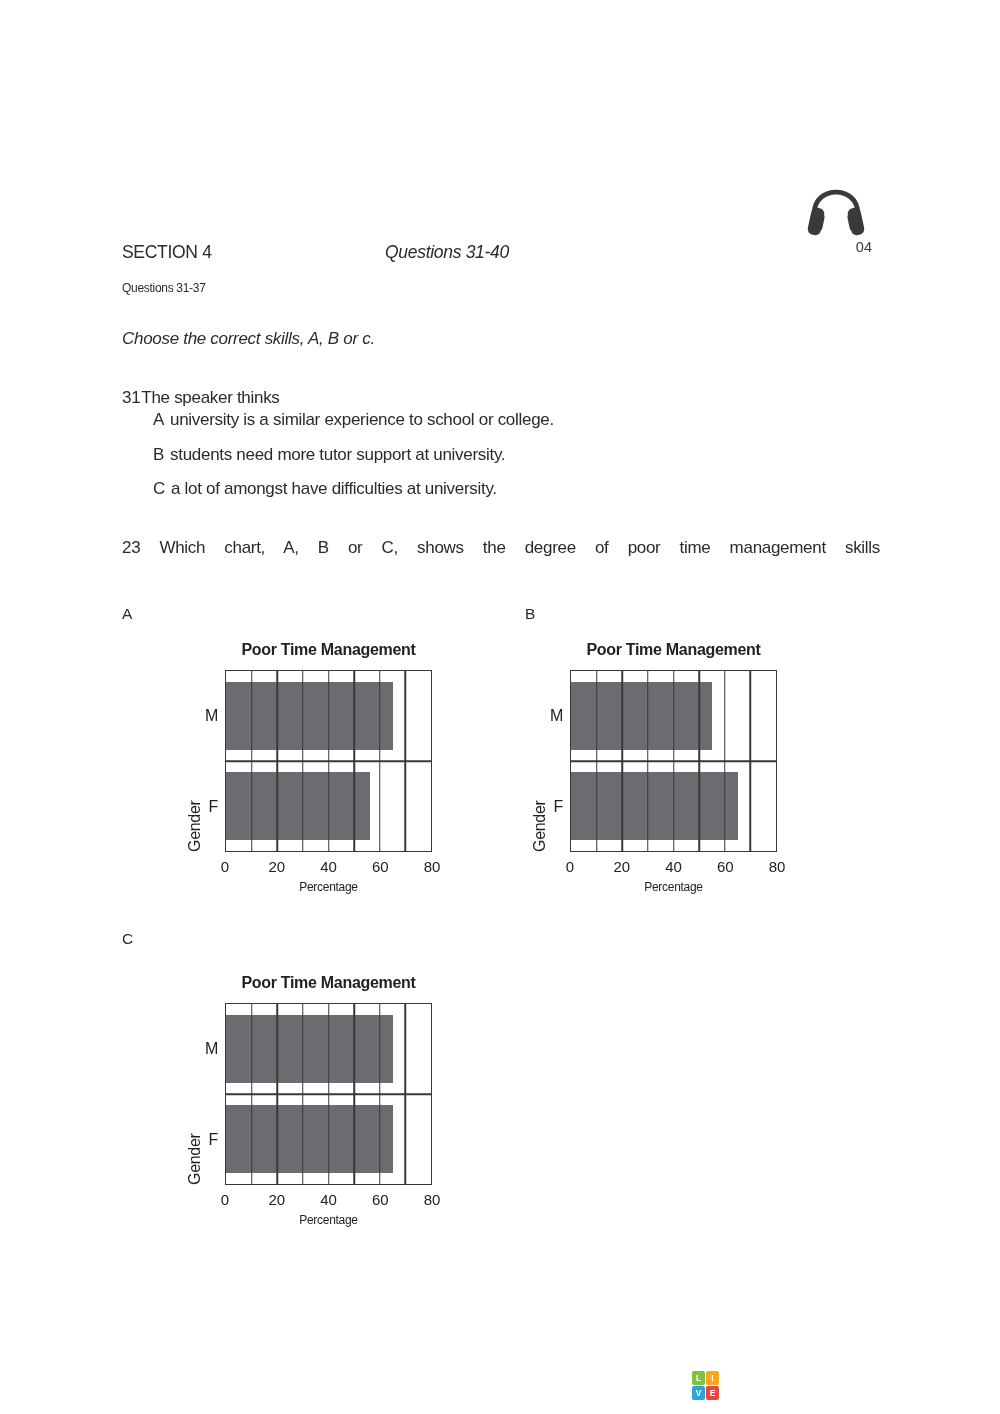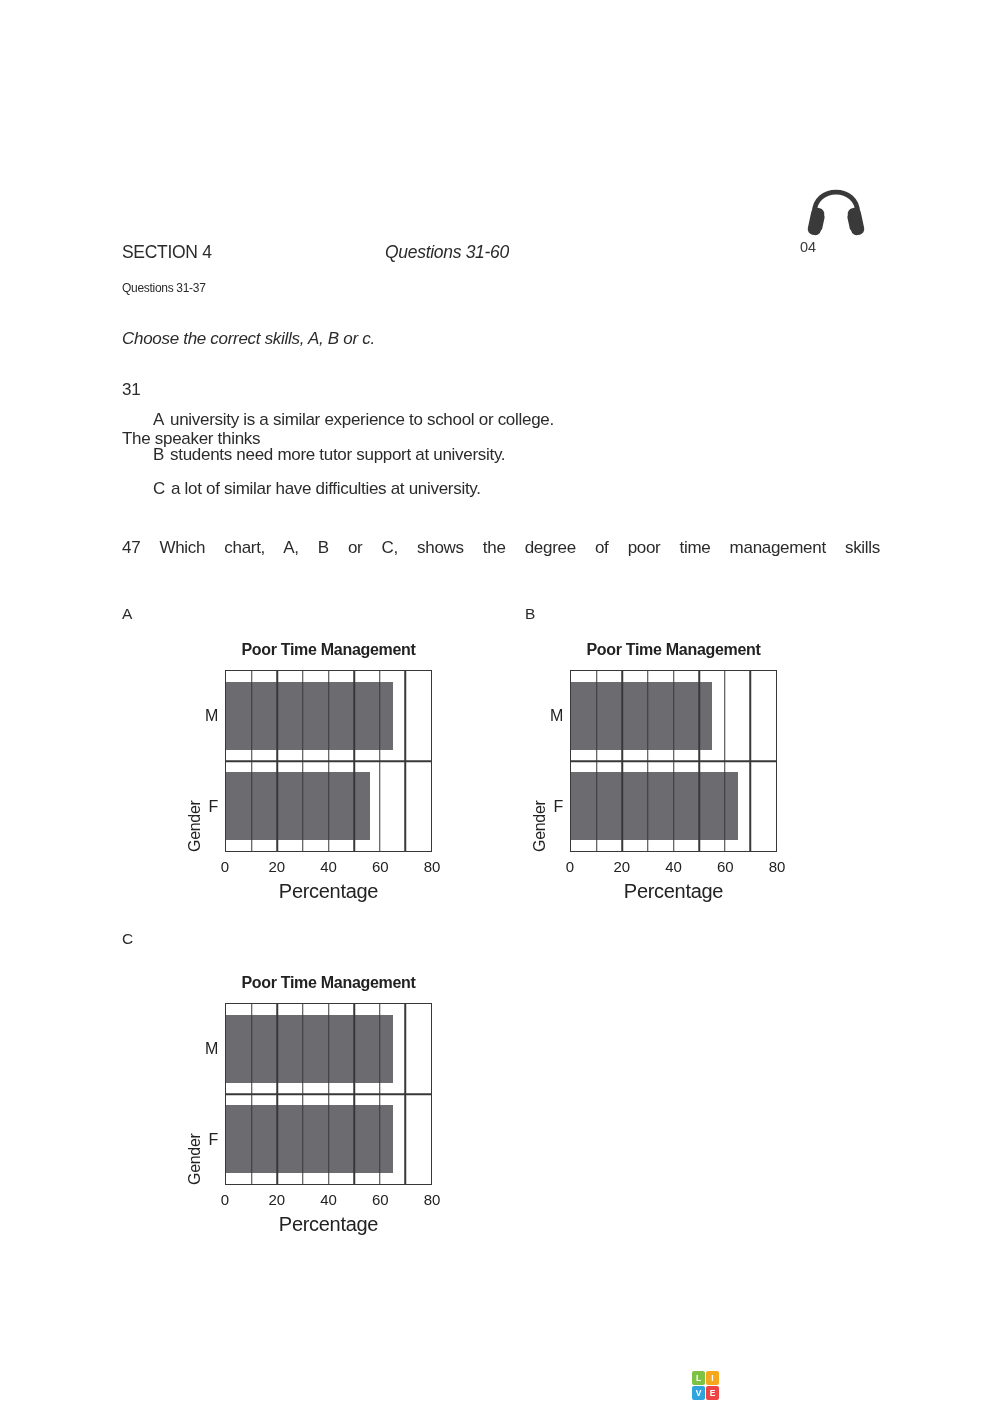--- a/index.html
+++ b/index.html
@@ -8,25 +8,25 @@
     font-family:"Liberation Sans",sans-serif;color:#2b2b2b;overflow:hidden;
     letter-spacing:-0.3px;
   }
   .abs{position:absolute;}
   
   .section-title{left:122px;top:242px;font-size:17.5px;font-weight:500;}
   .questions-range{left:385px;top:242px;font-size:17.5px;font-weight:500;font-style:italic;}
   .subheading{left:122px;top:281px;font-size:12px;font-weight:500;}
   .instruction{left:122px;top:329px;font-size:17px;font-style:italic;}
   
-  .audio{left:800px;top:166px;width:72px;text-align:left;}
+  .audio{left:800px;top:166px;width:72px;text-align:right;}
   .audio svg{display:block;margin:0 auto;}
   .track-number{font-size:14.5px;color:#3b3b3b;margin-top:1px;letter-spacing:0;}
   
-  .q31{left:122px;top:380px;font-size:17px;display:flex;gap:29px;flex-direction:column;}
+  .q31{left:122px;top:388px;font-size:17px;display:flex;gap:1px;}
   .option-row{left:153px;font-size:17px;display:flex;gap:6px;}
   .opt-0{top:410px;} .opt-1{top:445px;} .opt-2{top:479px;}
   
   .q32{left:122px;top:531px;width:758px;font-size:17px;line-height:33.5px;}
   .q32 .just{text-align:justify;text-align-last:justify;}
   
   .chart-letter{font-size:15.5px;}
   .letter-a{left:122px;top:605px;} .letter-b{left:525px;top:605px;} .letter-c{left:122px;top:930px;}
   .chart-block{position:absolute;width:262px;height:262px;}
   .cb-a{left:180px;top:641px;} .cb-b{left:525px;top:641px;} .cb-c{left:180px;top:974px;}
@@ -37,21 +37,21 @@
   .cat-0{top:29px;height:91px;} .cat-1{top:120px;height:91px;}
   .plot-area{position:absolute;left:45px;top:29px;width:207px;height:182px;box-sizing:border-box;
     border:1.5px solid #383838;background:#fff;}
   .gridline{position:absolute;top:0;bottom:0;width:1.5px;background:#383838;transform:translateX(-50%);z-index:3;}
   .mid-line{position:absolute;left:0;right:0;top:50%;height:1.5px;background:#383838;transform:translateY(-50%);z-index:2;}
   .bar-row{position:absolute;left:0;right:0;height:50%;display:flex;align-items:center;}
   .row-0{top:0;} .row-1{top:50%;}
   .bar{height:76%;background:#6c6c70;z-index:1;}
   .x-ticks{position:absolute;left:45px;top:217px;width:207px;height:20px;}
   .xtick{position:absolute;transform:translateX(-50%);font-size:15px;color:#222;letter-spacing:0;}
-  .x-axis-label{position:absolute;left:45px;top:239px;width:207px;text-align:center;font-size:20px;color:#222;}
+  .x-axis-label{position:absolute;left:45px;top:239px;width:207px;text-align:center;font-size:12px;color:#222;}
   
   .logo{left:692px;top:1371px;display:flex;align-items:center;}
   .logo-tiles{display:grid;grid-template-columns:13px 13px;grid-template-rows:14px 14px;gap:1px;margin-right:3px;}
   .tile{border-radius:2px;display:flex;align-items:center;justify-content:center;
     color:#fff;font-size:8.5px;font-weight:700;letter-spacing:0;}
   .logo-text{font-size:28px;font-weight:800;letter-spacing:-1.3px;}
 </style>
 </head>
 <body>
 
@@ -72,43 +72,43 @@
           </g>
         <g transform="rotate(-12 57 58)">
             <rect x="49" y="50" width="5" height="17" rx="2.5"></rect>
           </g>
       </g>
     </svg>
     <div class="track-number">04</div>
   </div>
 
   <div class="abs section-title">SECTION 4</div>
-  <div class="abs questions-range">Questions 31-60</div>
+  <div class="abs questions-range">Questions 31-40</div>
   <div class="abs subheading">Questions 31-37</div>
   <div class="abs instruction">Choose the correct skills, A, B or c.</div>
 
   <div class="abs q31">
     <span>31</span>
     <span>The speaker thinks</span>
   </div>
   <div class="abs option-row opt-0">
     <span>A</span>
     <span>university is a similar experience to school or college.</span>
   </div>
   <div class="abs option-row opt-1">
     <span>B</span>
     <span>students need more tutor support at university.</span>
   </div>
   <div class="abs option-row opt-2">
     <span>C</span>
-    <span>a lot of similar have difficulties at university.</span>
+    <span>a lot of amongst have difficulties at university.</span>
   </div>
 
   <div class="abs q32">
-    <div class="just">47 Which chart, A, B or C, shows the degree of poor time management skills</div>
+    <div class="just">23 Which chart, A, B or C, shows the degree of poor time management skills</div>
   </div>
 
   <div class="abs chart-letter letter-a">A</div>
   <div class="abs chart-letter letter-b">B</div>
   <div class="abs chart-letter letter-c">C</div>
 
   <section class="chart-block cb-a">
     <div class="chart-title">Poor Time Management</div>
     <div class="y-axis-label">Gender</div>
     <div class="cat-label cat-0">M</div>

